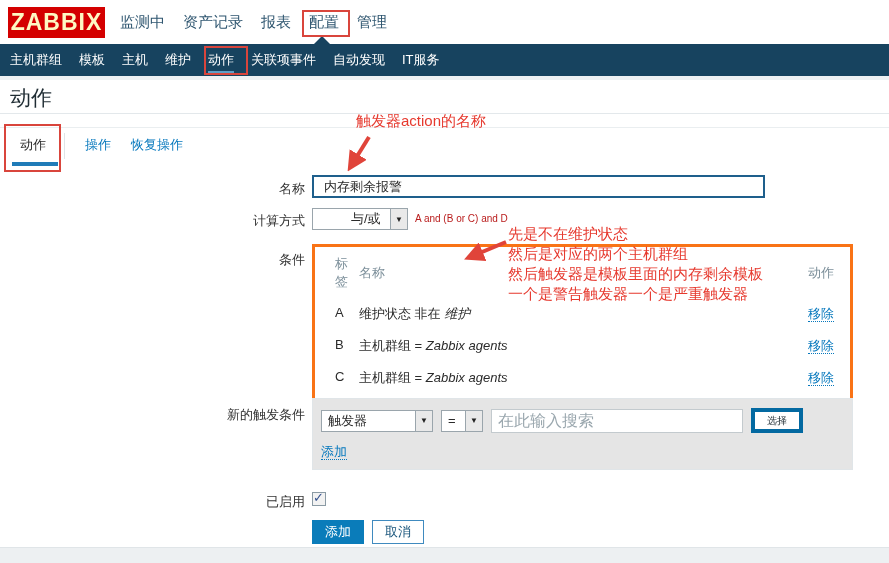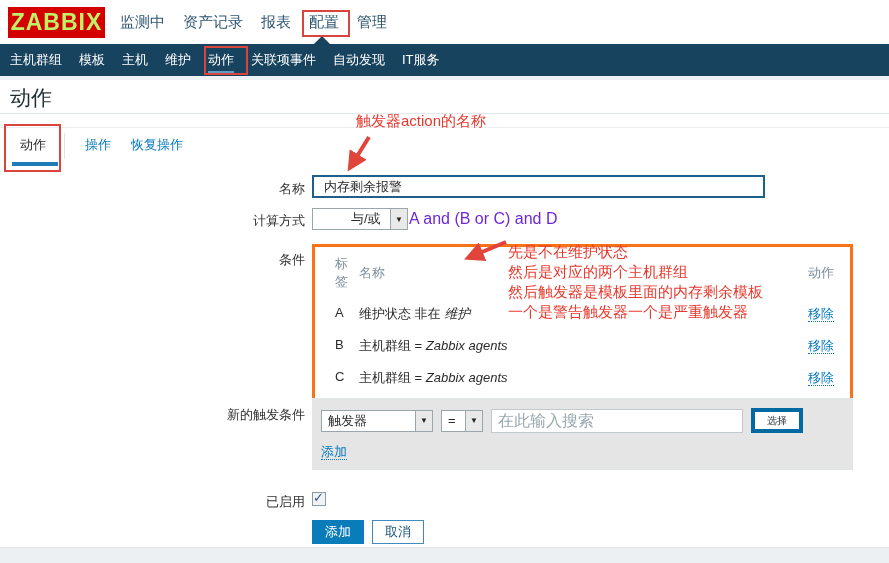--- a/index.html
+++ b/index.html
@@ -2,21 +2,21 @@
 <html><head>
 <meta charset="utf-8">
 <style>
   * { margin:0; padding:0; box-sizing:border-box; }
   body { font-family:"Liberation Sans","DejaVu Sans",sans-serif; background:#fff; }
   .screen { position:relative; width:889px; height:563px; background:#fff; overflow:hidden; }
 
   
   .top-header { position:absolute; left:0; top:0; width:889px; height:44px; background:#fff; }
   .logo { position:absolute; left:8px; top:7px; width:97px; height:31px; background:#d40000;
-          color:#bef264; font-weight:bold; font-size:23px; display:flex; align-items:center;
+          color:#fef9c3; font-weight:bold; font-size:23px; display:flex; align-items:center;
           justify-content:center; letter-spacing:1px; }
   .top-nav { position:absolute; left:120px; top:0; height:44px; display:flex; align-items:center; }
   .top-nav-item { font-size:15px; color:#2f5670; margin-right:18px; cursor:pointer; white-space:nowrap; }
   .caret-up { position:absolute; left:314px; top:36px; width:0; height:0;
               border-left:8px solid transparent; border-right:8px solid transparent;
               border-bottom:8px solid #17435f; }
 
   
   .sub-nav { position:absolute; left:0; top:44px; width:889px; height:32px; background:#17435f;
              display:flex; align-items:center; padding-left:10px; }
@@ -46,21 +46,21 @@
 
   .name-input { width:453px; height:23px; border:1px solid #1e5f8c; outline:1px solid #1e5f8c;
                 outline-offset:-2px; font-size:13px; padding:0 11px; color:#2b2b2b;
                 font-family:inherit; }
 
   .selectbox { display:inline-flex; height:22px; border:1px solid #9aa5ac; background:#fff;
                align-items:center; cursor:pointer; }
   .selectbox .sel-text { font-size:13px; color:#2b2b2b; padding:0 6px; flex:1; white-space:nowrap; }
   .selectbox .sel-arrow { width:17px; height:100%; background:#e9e9e9; border-left:1px solid #9aa5ac;
                display:flex; align-items:center; justify-content:center; font-size:8px; color:#222; }
-  .formula { font-size:16px; color:#6d28d9; margin-left:1px; line-height:22px; }
+  .formula { font-size:10px; color:#b91c1c; margin-left:7px; line-height:22px; }
 
   .cond-table-wrap { width:541px; border:3px solid #f97316; background:#fff; padding:5px 0 8px 12px; }
   table.cond { border-collapse:collapse; width:100%; font-size:13px; }
   table.cond th { color:#7c8f9a; font-weight:normal; text-align:left; padding:3px 0 8px 0; }
   table.cond td { padding:6px 0 8px 0; color:#2b2b2b; vertical-align:top; }
   .col-tag { width:32px; padding-left:8px !important; }
   .col-action { width:52px; text-align:right !important; padding-right:16px !important; }
   .ital { font-style:italic; }
   a.dotted { color:#0678bd; text-decoration:none; border-bottom:1px dotted #0678bd; cursor:pointer; }
 
@@ -88,21 +88,21 @@
                   background:#edf0f2; border-top:1px solid #e0e5e8; }
 
   
   .red-box { position:absolute; border:2px solid #d9453c; z-index:20; pointer-events:none; }
   .rb-config { left:302px; top:10px; width:48px; height:27px; }
   .rb-subnav { left:204px; top:46px; width:44px; height:29px; }
   .rb-tab { left:4px; top:124px; width:57px; height:48px; }
   .red-note { position:absolute; color:#e6392e; font-size:15px; z-index:20; white-space:nowrap;
               pointer-events:none; }
   .note-1 { left:356px; top:112px; }
-  .note-2 { left:508px; top:242px; line-height:20px; }
+  .note-2 { left:508px; top:224px; line-height:20px; }
   .arrow-layer { position:absolute; left:0; top:0; width:889px; height:563px; z-index:21;
                  pointer-events:none; }
 </style>
 </head>
 <body>
 
 <div class="screen">
 
   <div class="top-header">
     <div class="logo">ZABBIX</div>

